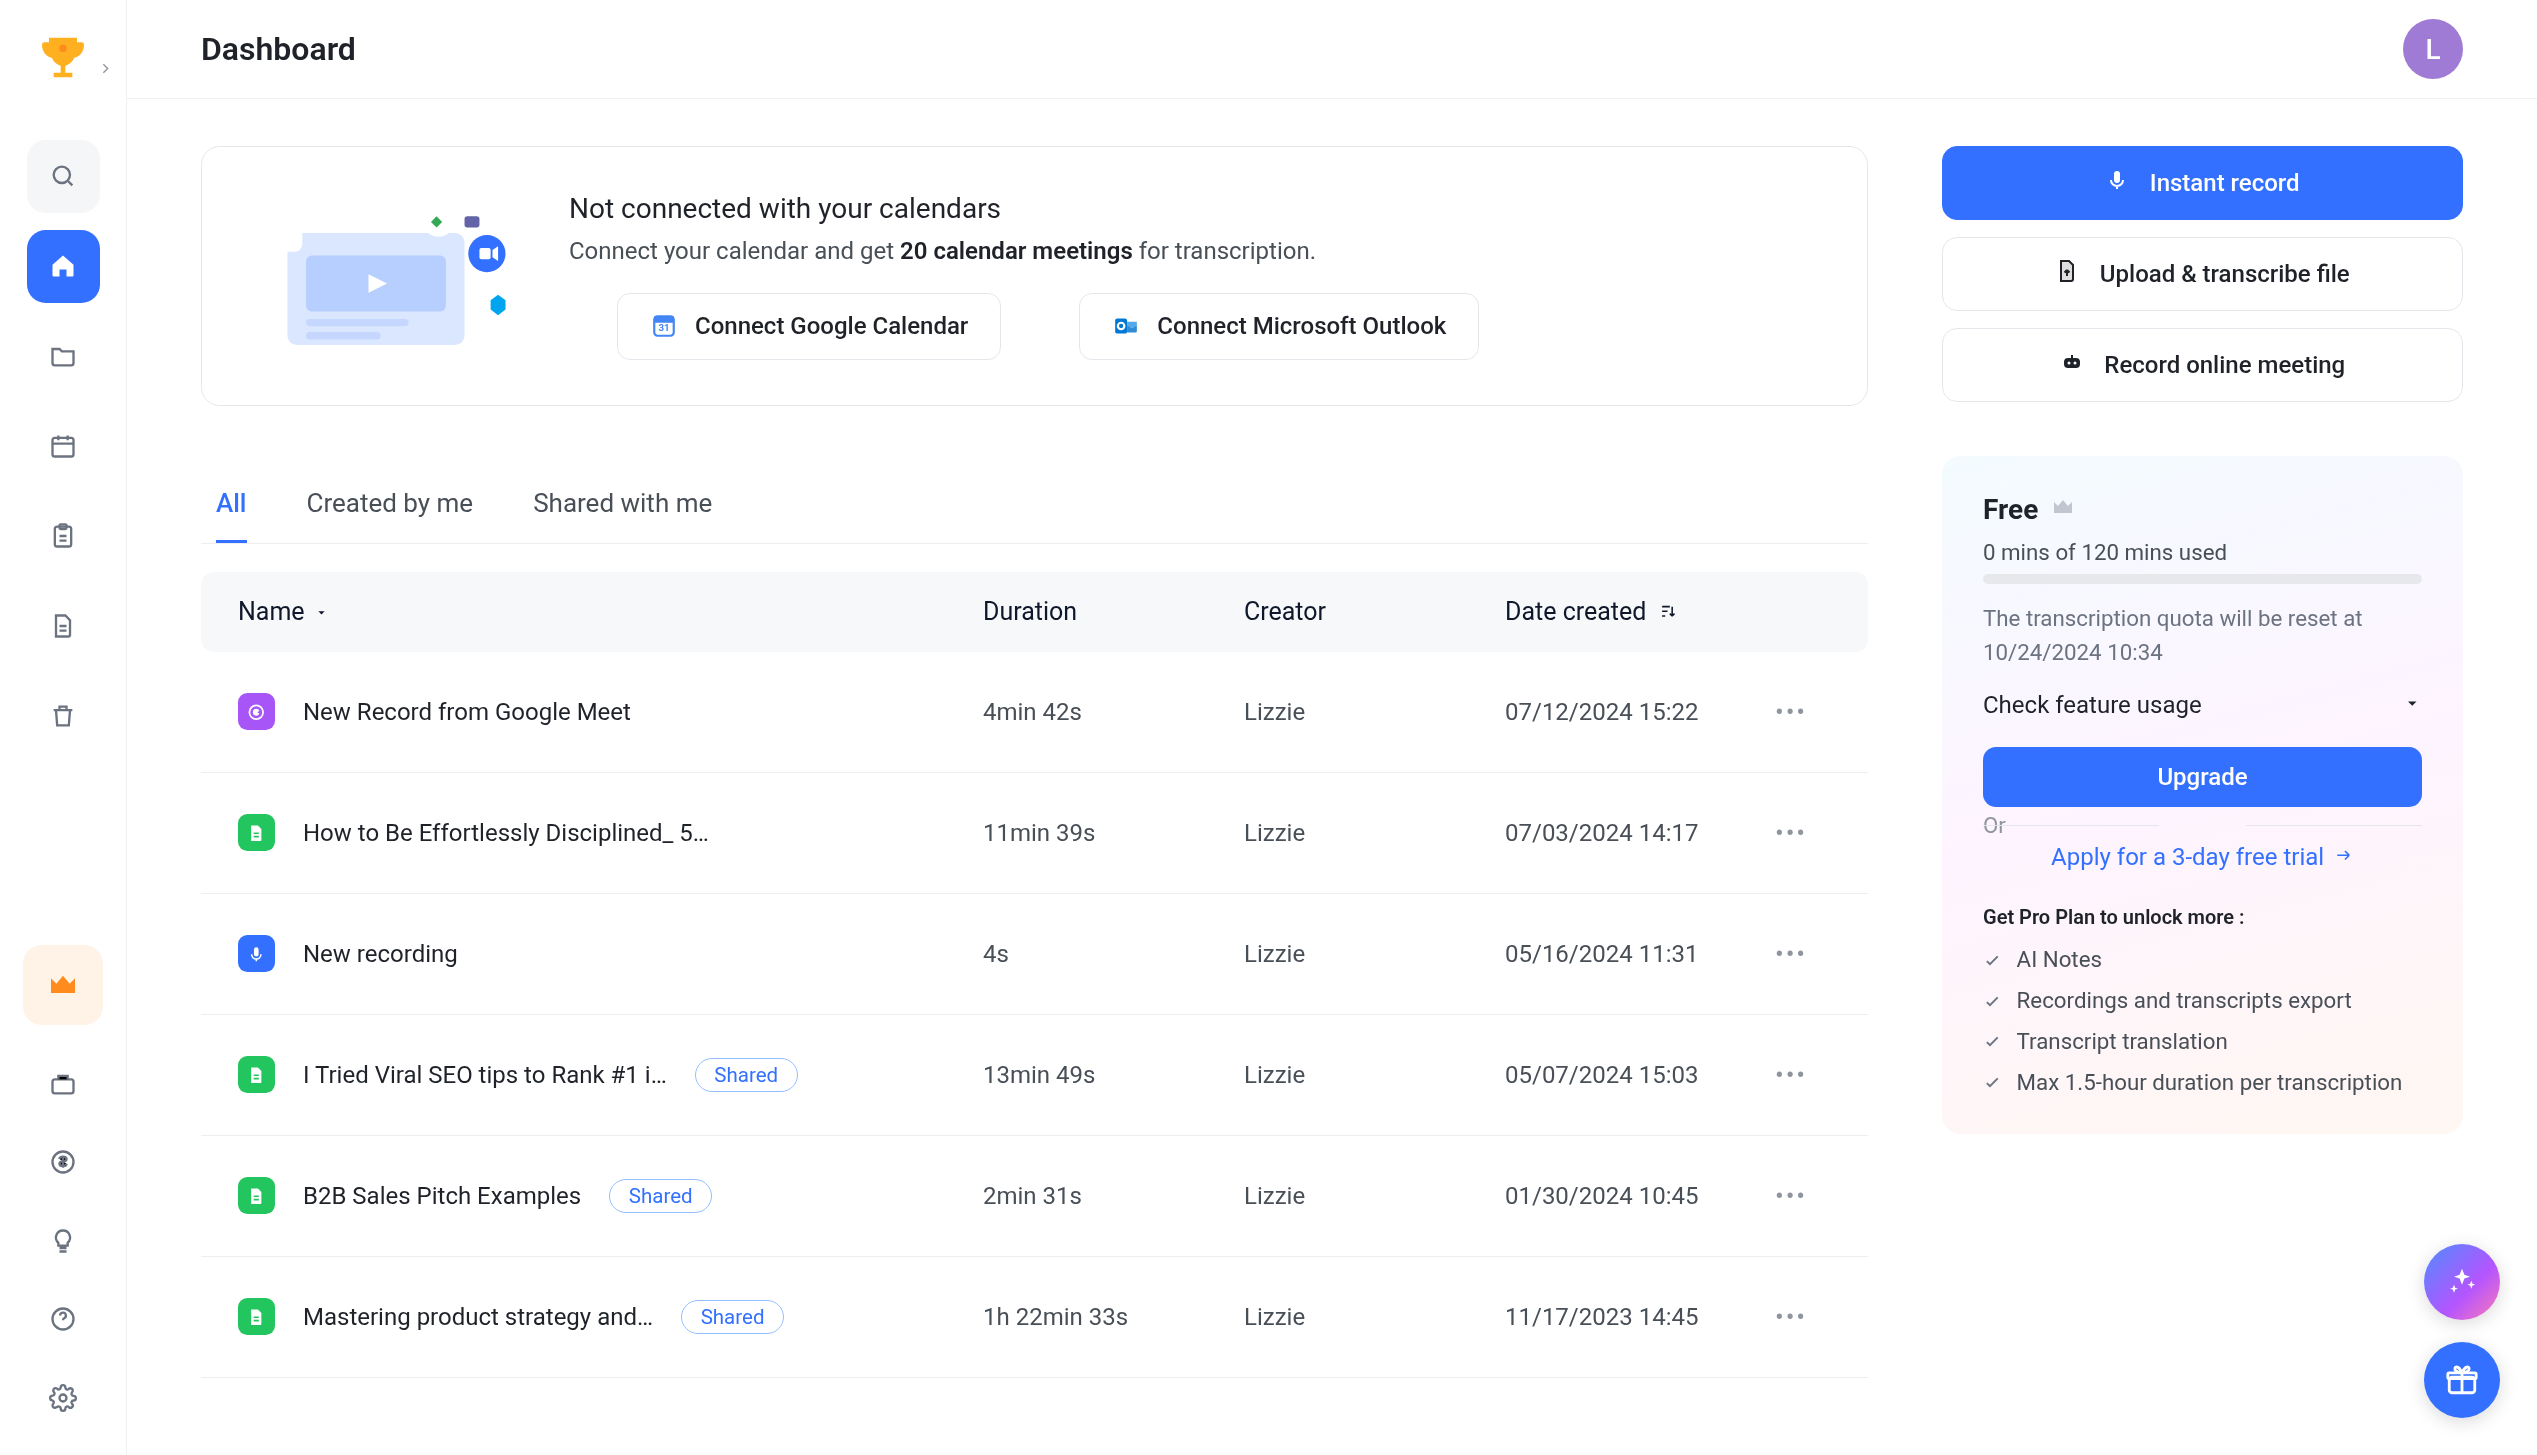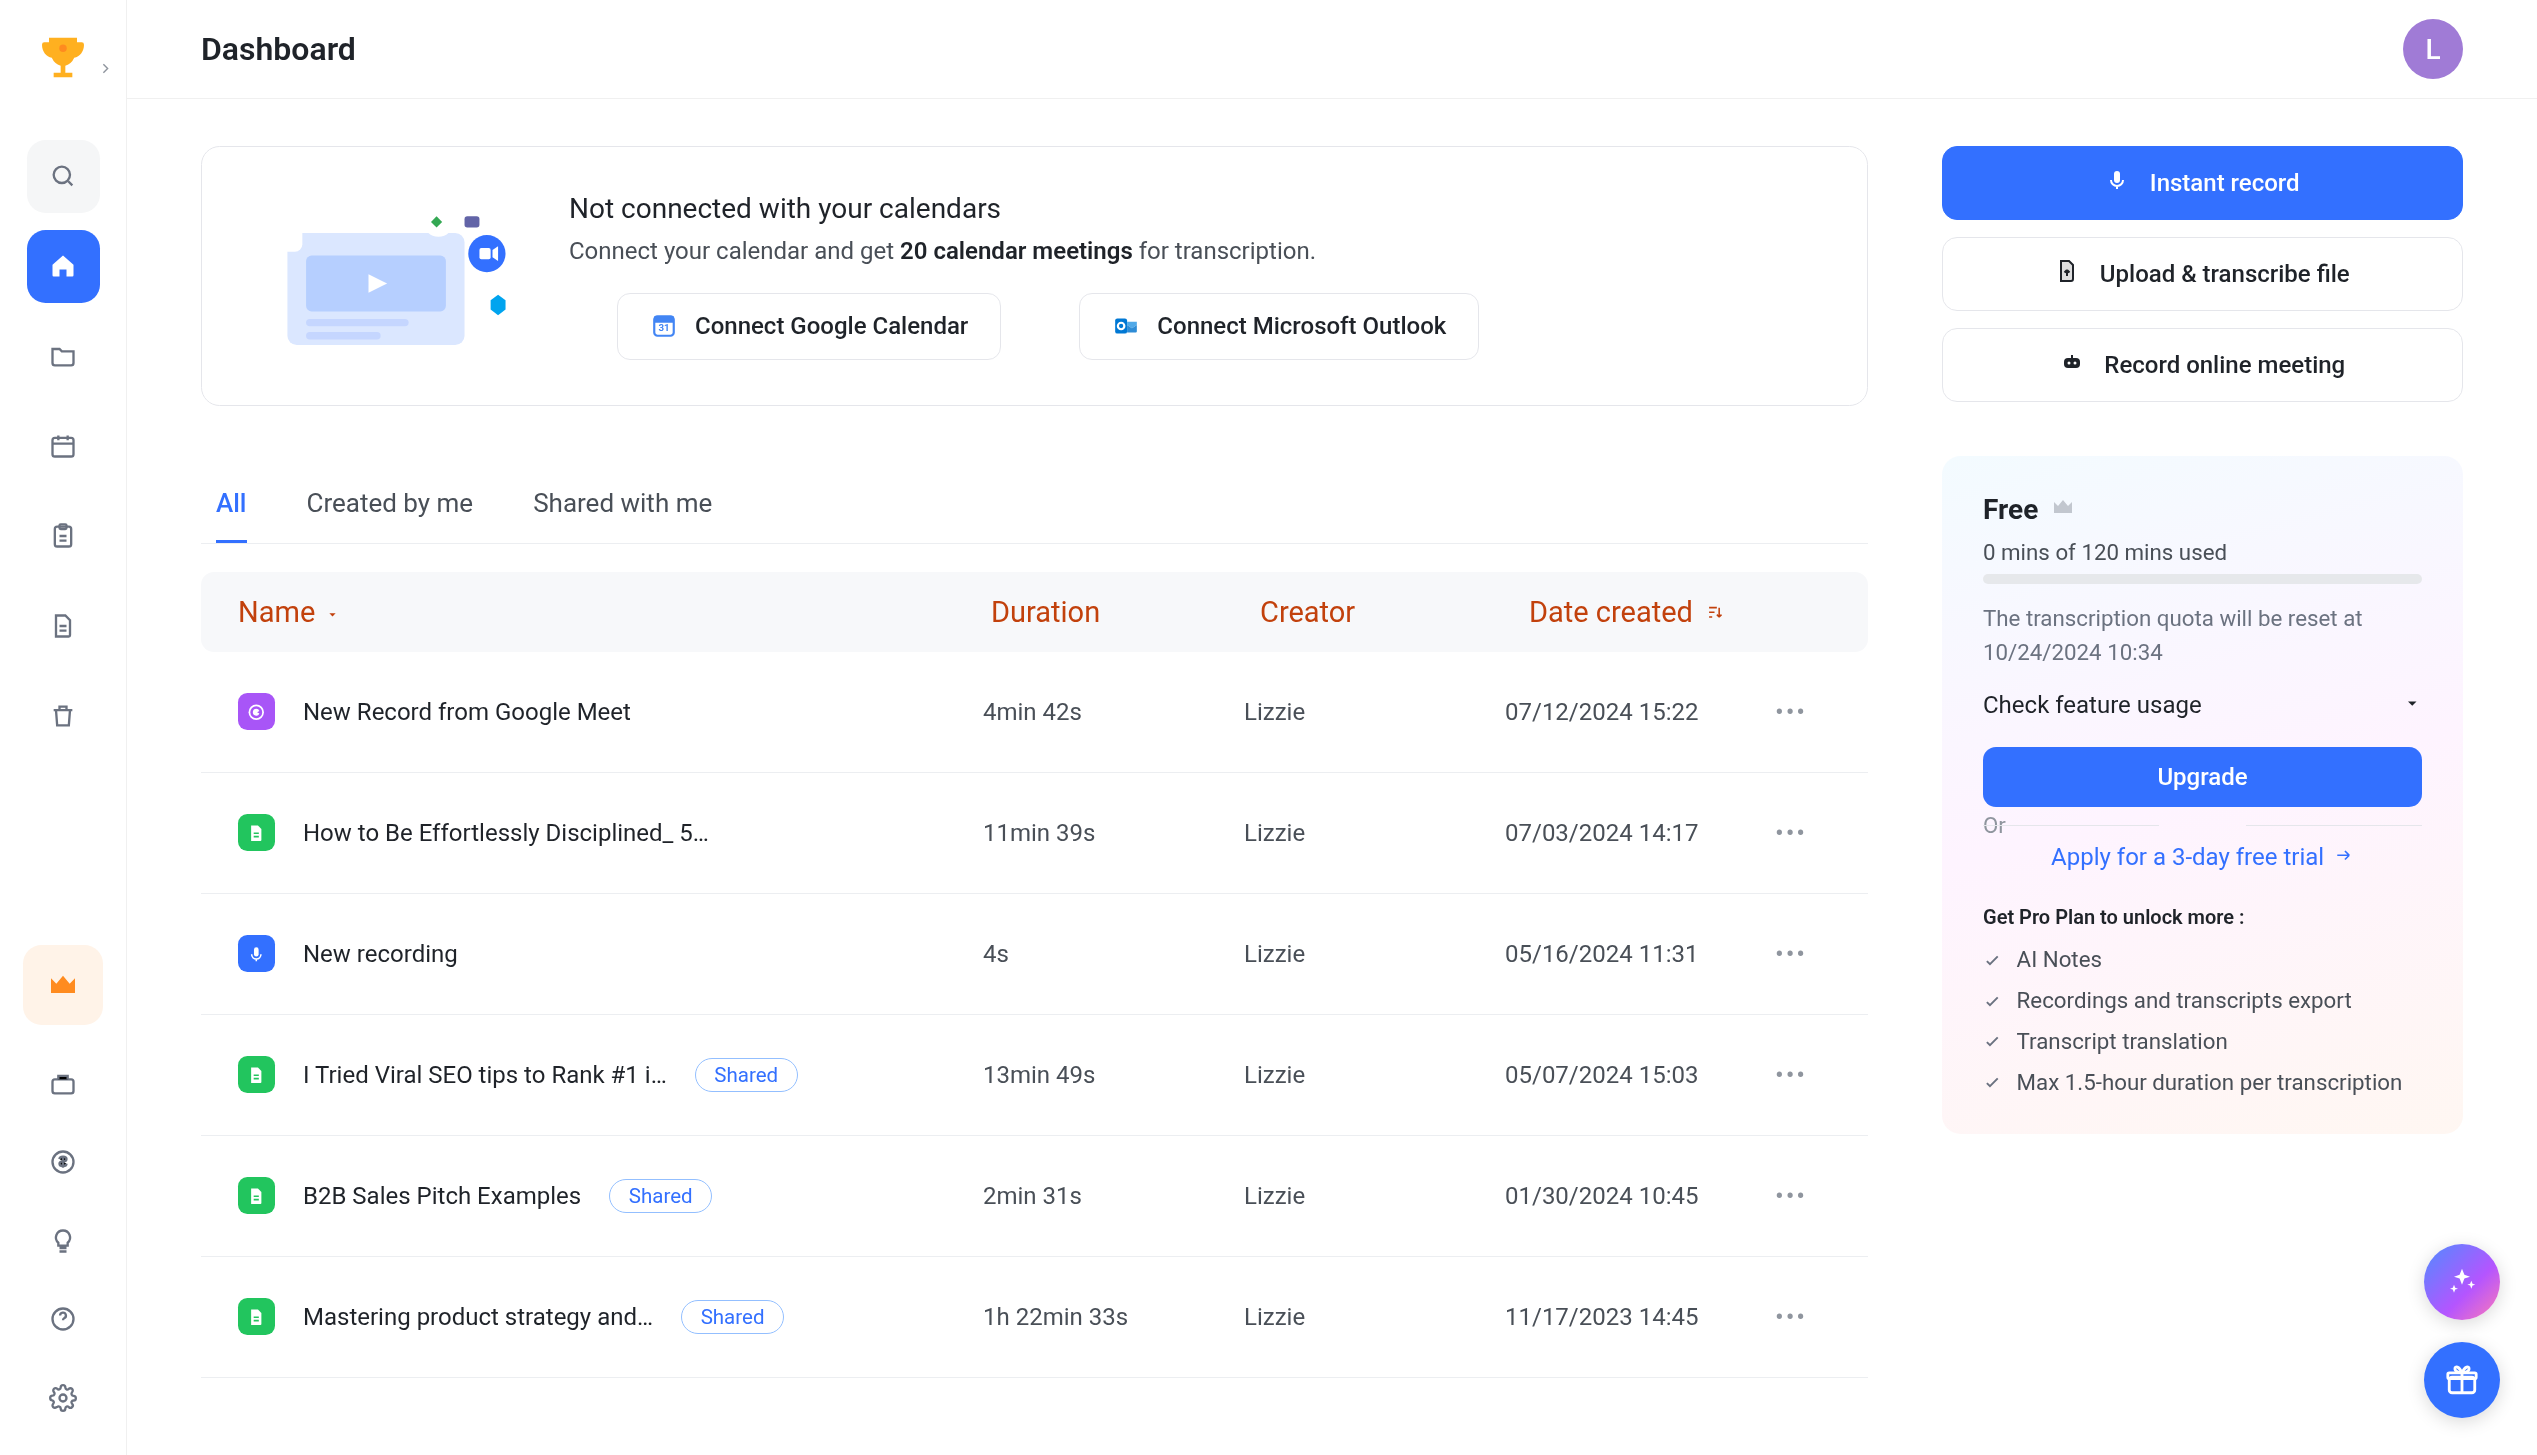--- a/index.html
+++ b/index.html
@@ -53,21 +53,21 @@
     .banner-sub { font-size:24px; color:#494f57; margin-bottom:28px;}
     .banner-sub b { font-weight:600; color:#1f2329;}
     .banner-btns { display:flex; gap:30px;}
     .btn-outline { border:0.9px solid #e5e6eb; background:#fff; border-radius:13px; display:flex; align-items:center; gap:17px; padding:18.6px 32px; font-size:24px; font-weight:500; cursor:pointer; color:#1f2329;margin-left:48px;}
     .btn-outline .bicon{ width:28px;height:28px; display:flex;align-items:center;justify-content:center;}
     
     .tabs { display:flex; gap:60px; margin-top:63px; border-bottom:0.9px solid #eceef1; padding:0 15px;}
     .tab { font-size:26px; color:#494f57; padding:18.6px 0 22.3px 0; cursor:pointer; border-bottom:3.7px solid transparent; }
     .tab.active { color:#3370ff; border-bottom-color:#3370ff; font-weight:500;}
     
-    .thead { display:flex; background:#f7f8fa; border-radius:13px; height:80px; align-items:center; padding:0 37px; margin-top:28px; color:#c2410c; font-size:29px;gap:8px;}
+    .thead { display:flex; background:#f7f8fa; border-radius:13px; height:80px; align-items:center; padding:0 37px; margin-top:28px; color:#0f172a; font-size:25px;}
     .col-name { flex:0 0 745px; display:flex; align-items:center; gap:9.3px;}
     .col-duration { flex:0 0 261px;}
     .col-creator { flex:0 0 261px;}
     .col-date { flex:1; display:flex; align-items:center; gap:13px;}
     .col-actions { flex:0 0 56px; }
     .row { display:flex; align-items:center; height:121px; padding:0 37px; border-bottom:0.9px solid #eceef1; font-size:24px;}
     .row .col-name { display:flex; align-items:center; gap:28px; min-width:0;}
     .row .file-icon { width:37px;height:37px;border-radius:9.3px; display:flex;align-items:center;justify-content:center; flex-shrink:0;}
     .row .fname { white-space:nowrap; overflow:hidden; text-overflow:ellipsis; max-width:447px;}
     .badge-shared { border:0.9px solid #93bfff; color:#3370ff; border-radius:930px; padding:3.7px 18.6px; font-size:20.5px;}

